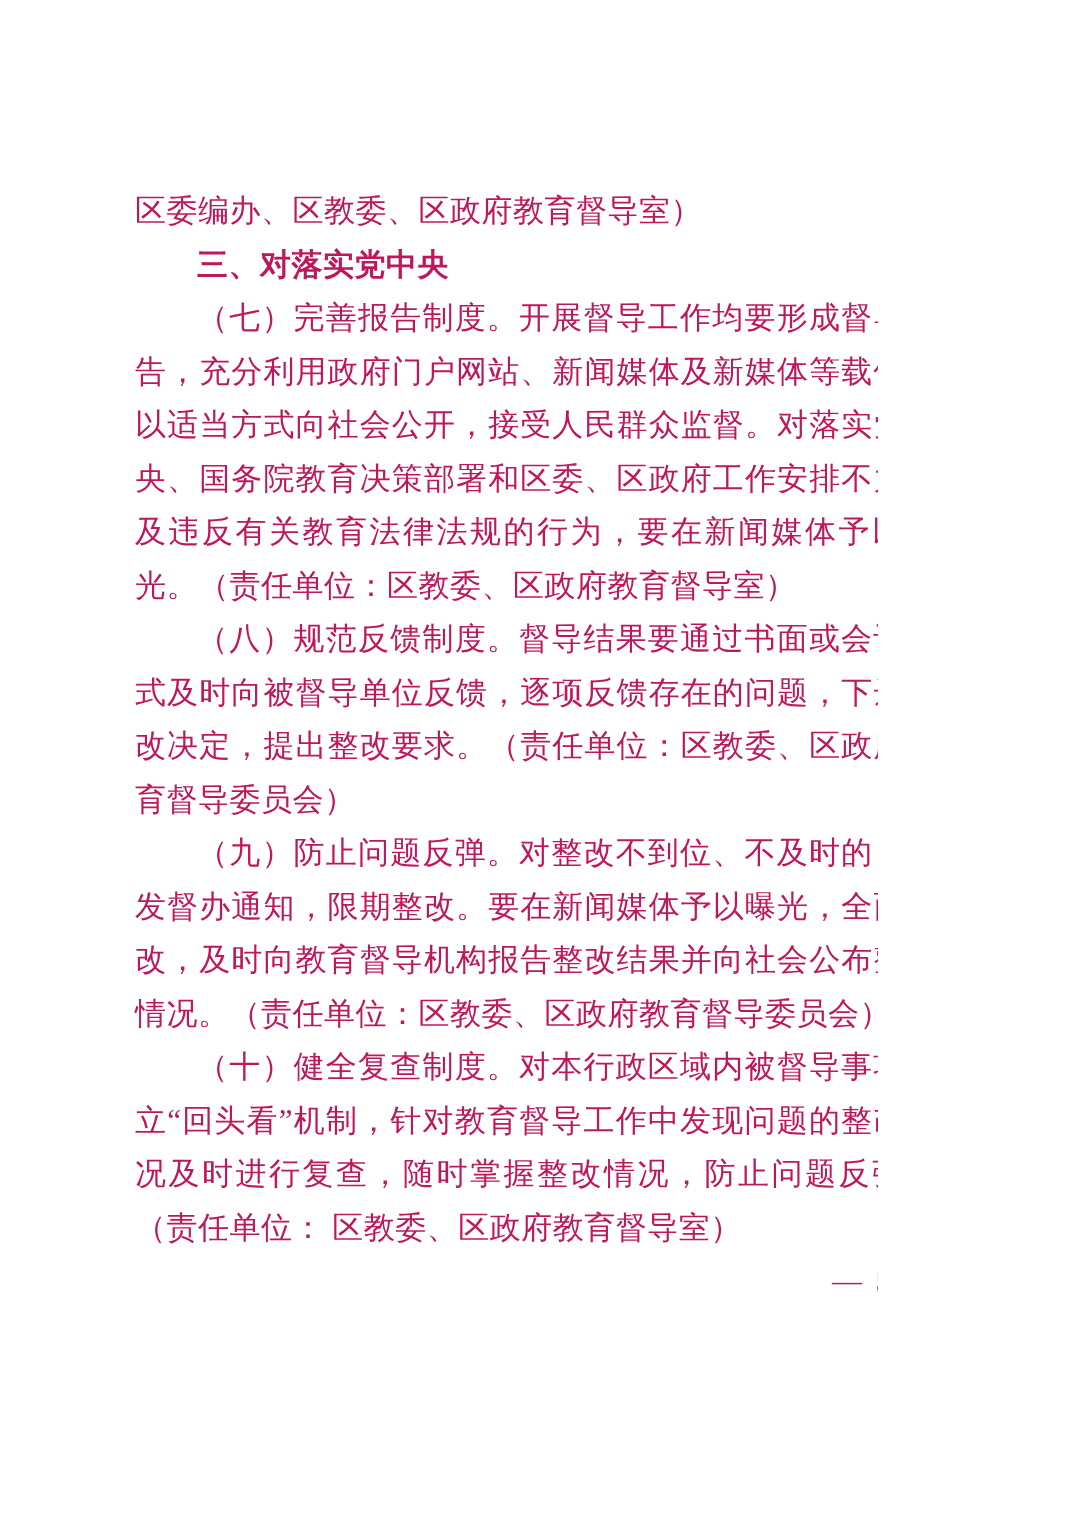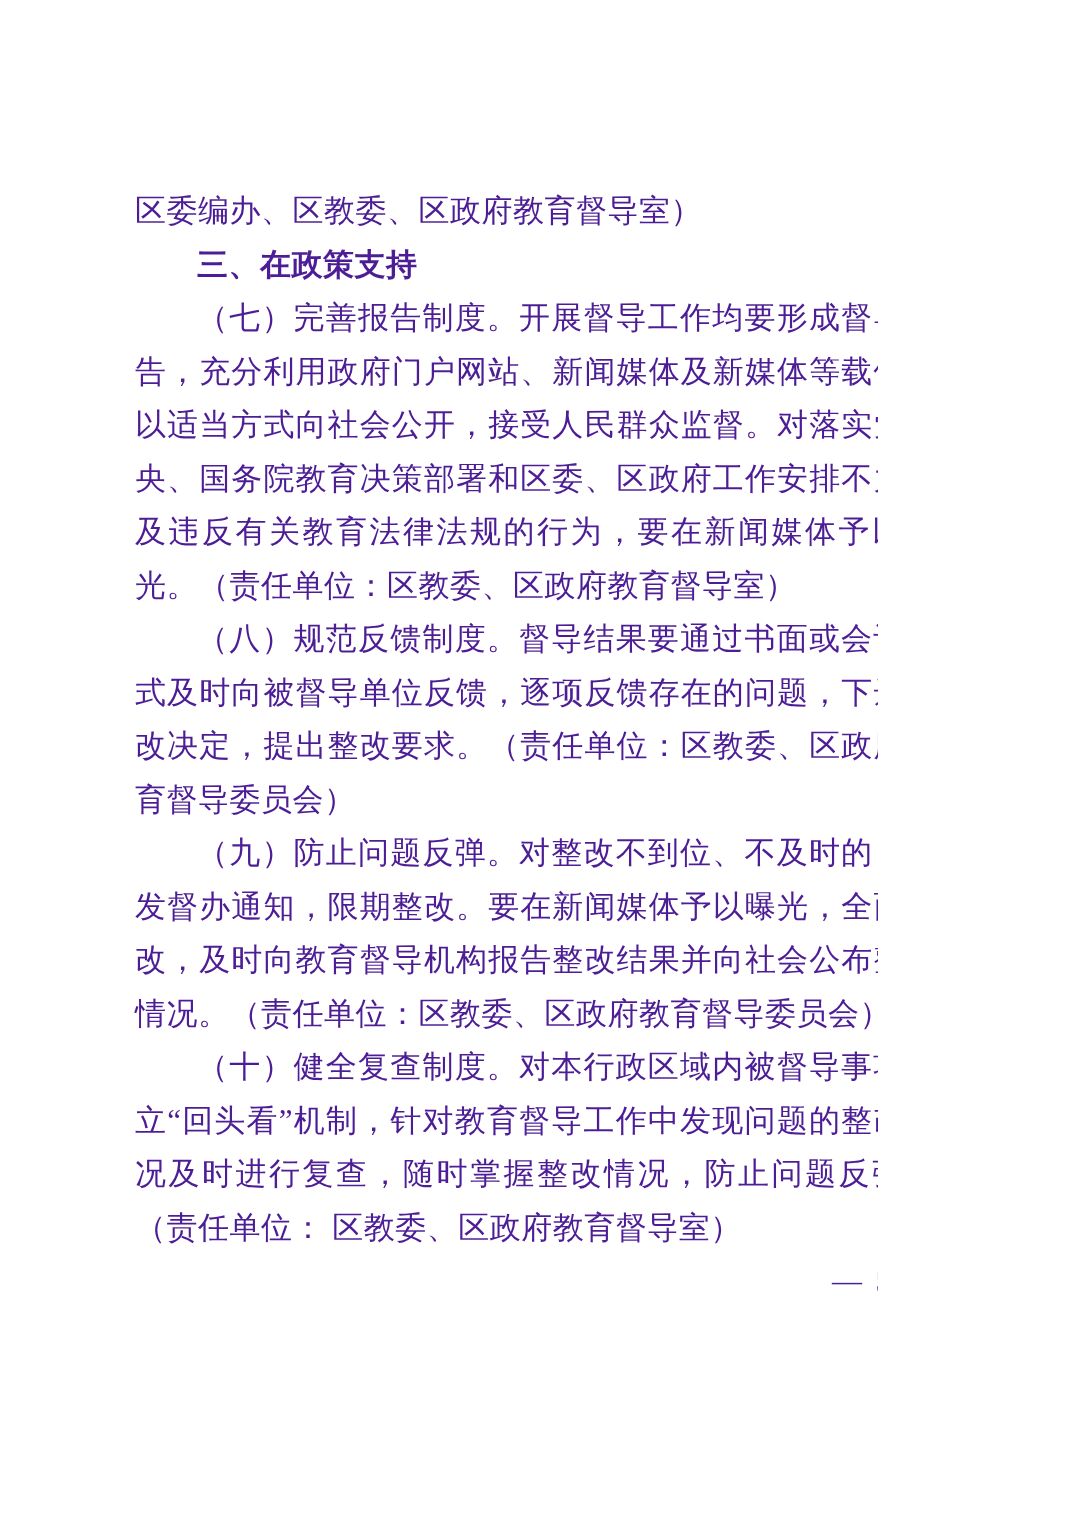--- a/index.html
+++ b/index.html
@@ -8,21 +8,21 @@
     padding: 0;
     background: #ffffff;
   }
   .page {
     position: relative;
     width: 878px;
     height: 1520px;
     background: #ffffff;
     overflow: hidden;
     font-family: "Liberation Serif", "DejaVu Serif", serif;
-    color: #4c1d95;
+    color: #be185d;
   }
   .content {
     position: absolute;
     left: 135px;
     top: 184px;
     width: 802px;
     font-size: 31px;
     line-height: 53.5px;
     text-align: justify;
     letter-spacing: 0.5px;
@@ -57,21 +57,21 @@
   }
 </style>
 </head>
 <body>
 
 <div class="page">
   <div class="content">
 
     <p class="continuation">区委编办、区教委、区政府教育督导室）</p>
 
-    <p class="section-heading">三、在政策支持</p>
+    <p class="section-heading">三、对落实党中央</p>
 
     <p class="para"><span class="lead">（七）完善报告制度。</span><span>开展督导工作均要形成督导报告，充分利用政府门户网站、新闻媒体及新媒体等载体，以适当方式向社会公开，接受人民群众监督。对落实党中央、国务院教育决策部署和区委、区政府工作安排不力以及违反有关教育法律法规的行为，要在新闻媒体予以曝光。（责任单位：区教委、区政府教育督导室）</span></p>
 
     <p class="para"><span class="lead">（八）规范反馈制度。</span><span>督导结果要通过书面或会议形式及时向被督导单位反馈，逐项反馈存在的问题，下达整改决定，提出整改要求。（责任单位：区教委、区政府教育督导委员会）</span></p>
 
     <p class="para"><span class="lead">（九）防止问题反弹。</span><span>对整改不到位、不及时的，要发督办通知，限期整改。要在新闻媒体予以曝光，全面整改，及时向教育督导机构报告整改结果并向社会公布整改情况。（责任单位：区教委、区政府教育督导委员会）</span></p>
 
     <p class="para"><span class="lead">（十）健全复查制度。</span><span>对本行政区域内被督导事项建立“回头看”机制，针对教育督导工作中发现问题的整改情况及时进行复查，随时掌握整改情况，防止问题反弹。（责任单位： 区教委、区政府教育督导室）</span></p>
 
 

